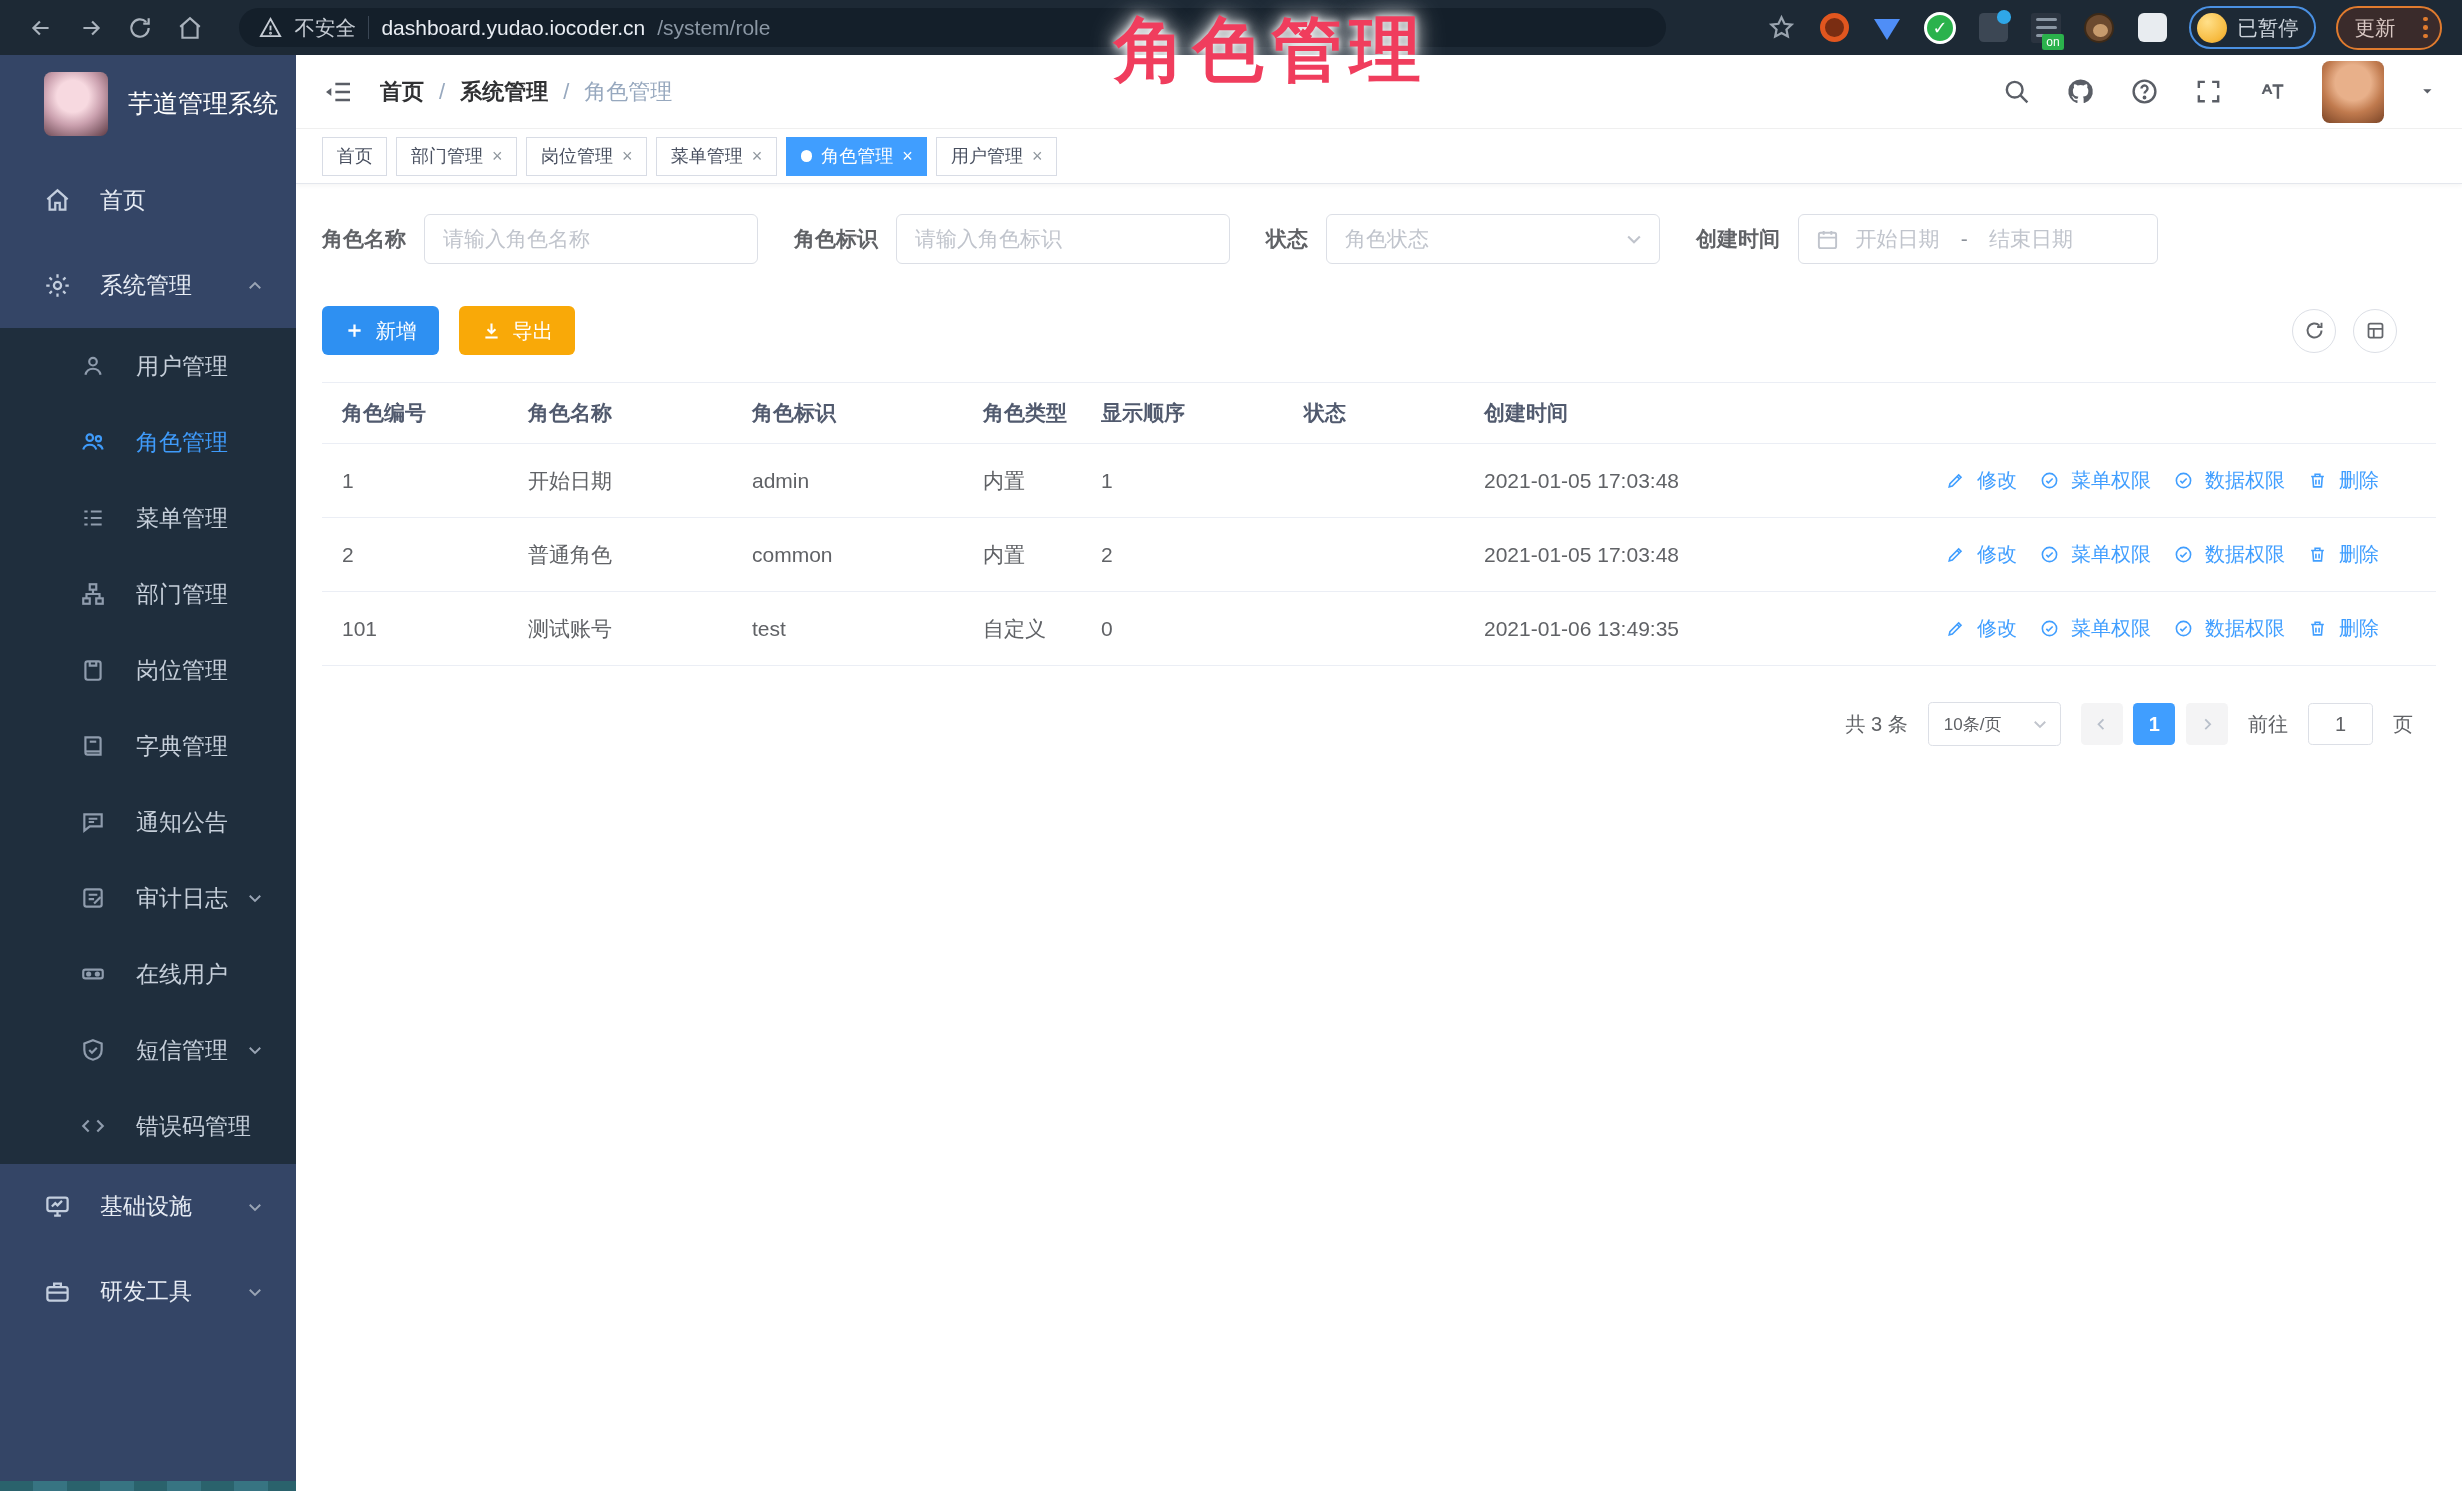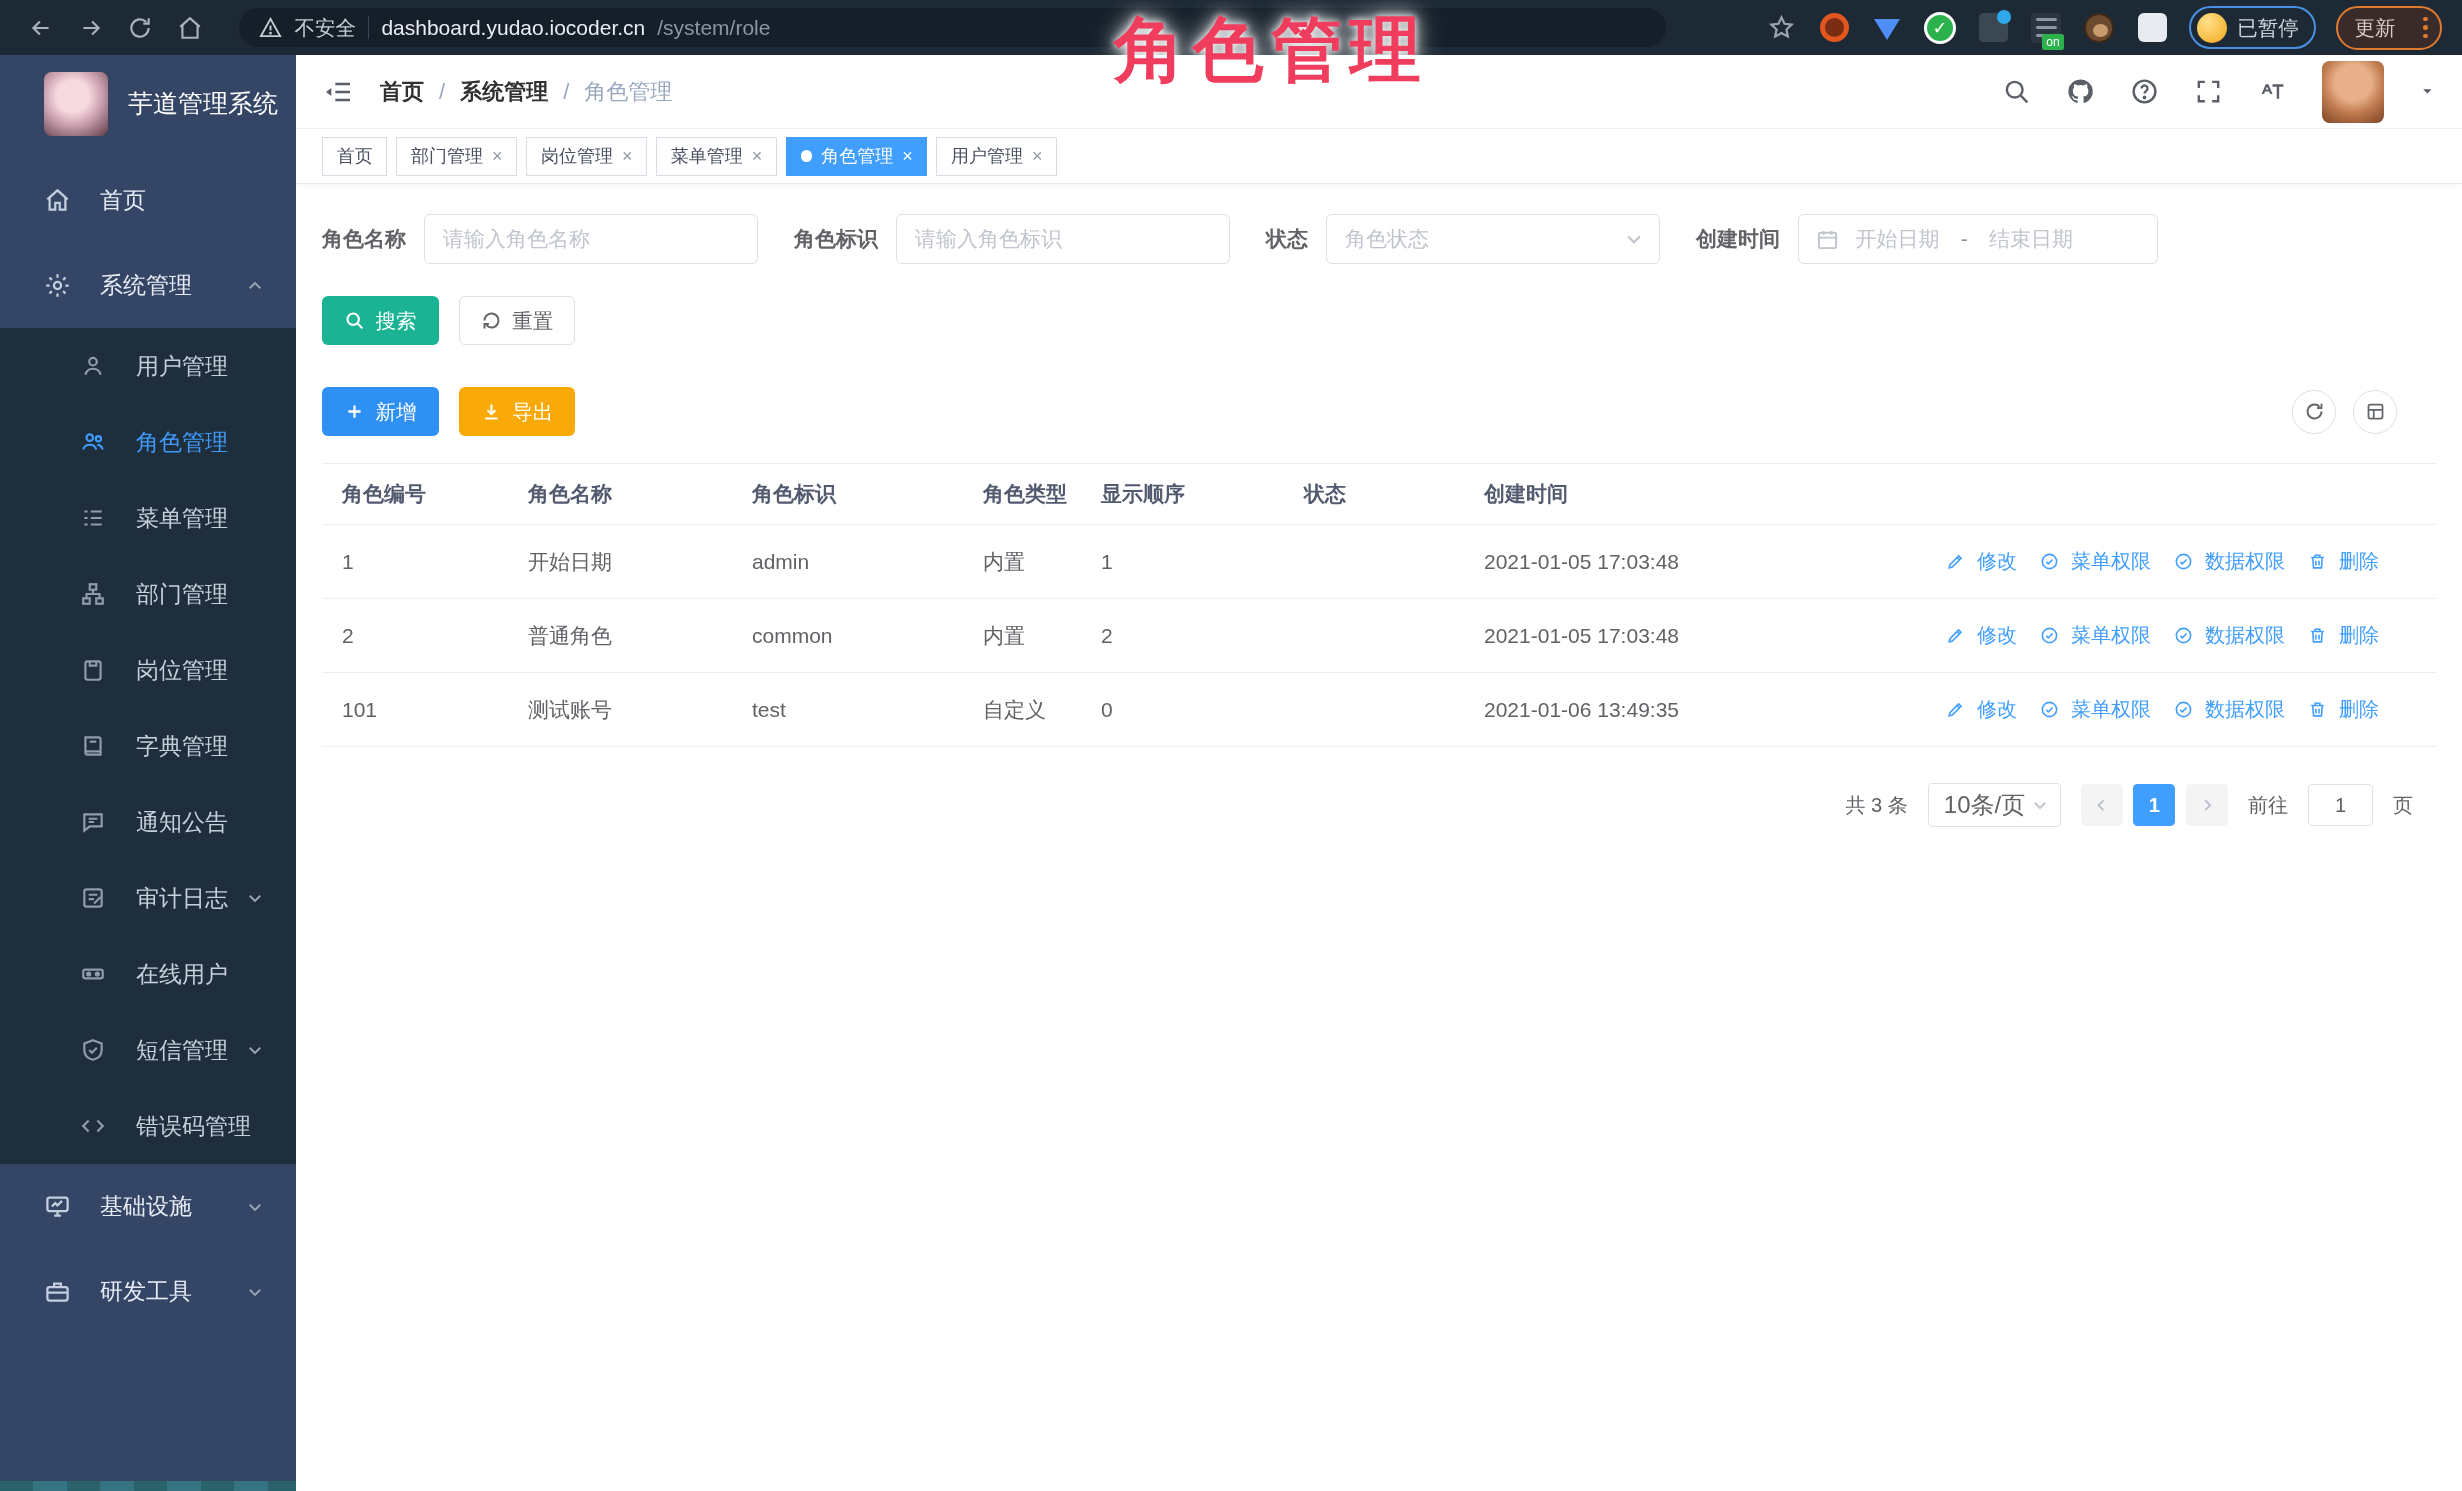--- a/index.html
+++ b/index.html
@@ -123,21 +123,21 @@
   .c5{width:203px;} .c6{width:180px;} .c7{width:425px;} .c8{flex:1; text-align:center;}
   .ops { display:flex; justify-content:center; align-items:center; gap:23px; padding-left:0; }
   .op-link { display:inline-flex; align-items:center; gap:12px; color:#409eff; font-size:20px; cursor:pointer; }
   .op-link svg { width:19px; height:19px; }
   .switch { width:61px; height:30px; border-radius:15px; background:#2b9af3; position:relative; }
   .switch::after { content:""; position:absolute; right:3px; top:3px; width:24px; height:24px; border-radius:50%; background:#fff; }
 
   
   .pager { display:flex; align-items:center; justify-content:flex-end; gap:20px; padding:36px 49px 0 0; font-size:20px; color:#606266; }
   .size-select { width:133px; height:44px; border:1.5px solid #dcdfe6; border-radius:4.6px; display:flex; align-items:center; padding:0 10.6px 0 15px; color:#606266; }
-  .size-select .ph { flex:1; font-size:24px; }
+  .size-select .ph { flex:1; font-size:17px; }
   .size-select .car { width:18px; height:18px; color:#c0c4cc; }
   .pg-btn { width:42px; height:42px; border-radius:4.6px; background:#f4f4f5; color:#b8bfca; display:flex; align-items:center; justify-content:center; }
   .pg-btn svg { width:16.7px; height:16.7px; }
   .pg-num { width:42px; height:42px; border-radius:4.6px; background:#409eff; color:#fff; font-size:20px; display:flex; align-items:center; justify-content:center; font-weight:600; }
   .goto-input { width:65px; height:42px; border:1.5px solid #dcdfe6; border-radius:4.6px; text-align:center; font-size:20px; color:#606266; outline:none; font-family:inherit; }
   .pg-group { display:flex; align-items:center; gap:10.6px; }
 </style>
 </head>
 <body>
 
@@ -458,36 +458,20 @@
         <svg class="cal" viewBox="0 0 24 24" fill="none" stroke="currentColor" stroke-width="2">
             <rect x="3" y="5" width="18" height="16" rx="2"></rect>
             <path d="M8 3v4M16 3v4M3 10h18"></path>
           </svg>
         <span class="ph">开始日期</span>
         <span class="sep">-</span>
         <span class="ph">结束日期</span>
       </div>
     </div>
 
-    <div class="btn-row">
-      <button class="btn btn-search">
-        <svg class="bic" viewBox="0 0 24 24" fill="none" stroke="currentColor" stroke-width="2.4">
-            <circle cx="10.5" cy="10.5" r="6.5"></circle>
-            <path d="M15.5 15.5L21 21"></path>
-          </svg>
-        <span>搜索</span>
-      </button>
-      <button class="btn btn-reset">
-        <svg class="bic" viewBox="0 0 24 24" fill="none" stroke="currentColor" stroke-width="2.2">
-            <path d="M4 12a8 8 0 1 1 2.3 5.6"></path>
-            <path d="M4 21v-5h5"></path>
-          </svg>
-        <span>重置</span>
-      </button>
-    </div>
 
     <div class="btn-row" style="padding-top:42px;">
       <button class="btn btn-add">
         <svg class="bic" viewBox="0 0 24 24" fill="none" stroke="currentColor" stroke-width="2.6">
             <path d="M12 5v14M5 12h14"></path>
           </svg>
         <span>新增</span>
       </button>
       <button class="btn btn-export">
         <svg class="bic" viewBox="0 0 24 24" fill="none" stroke="currentColor" stroke-width="2.4">

